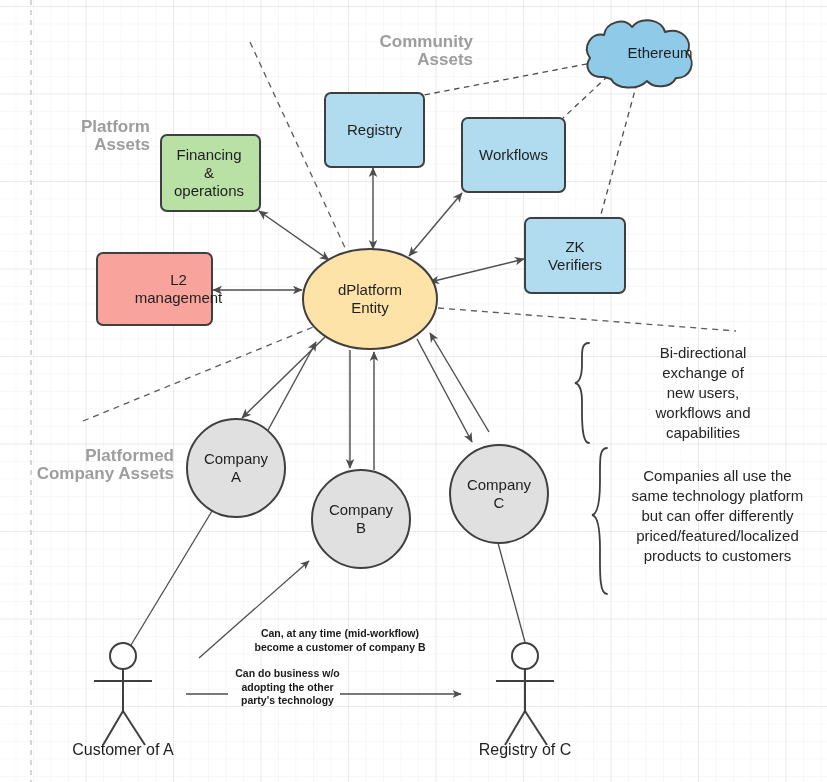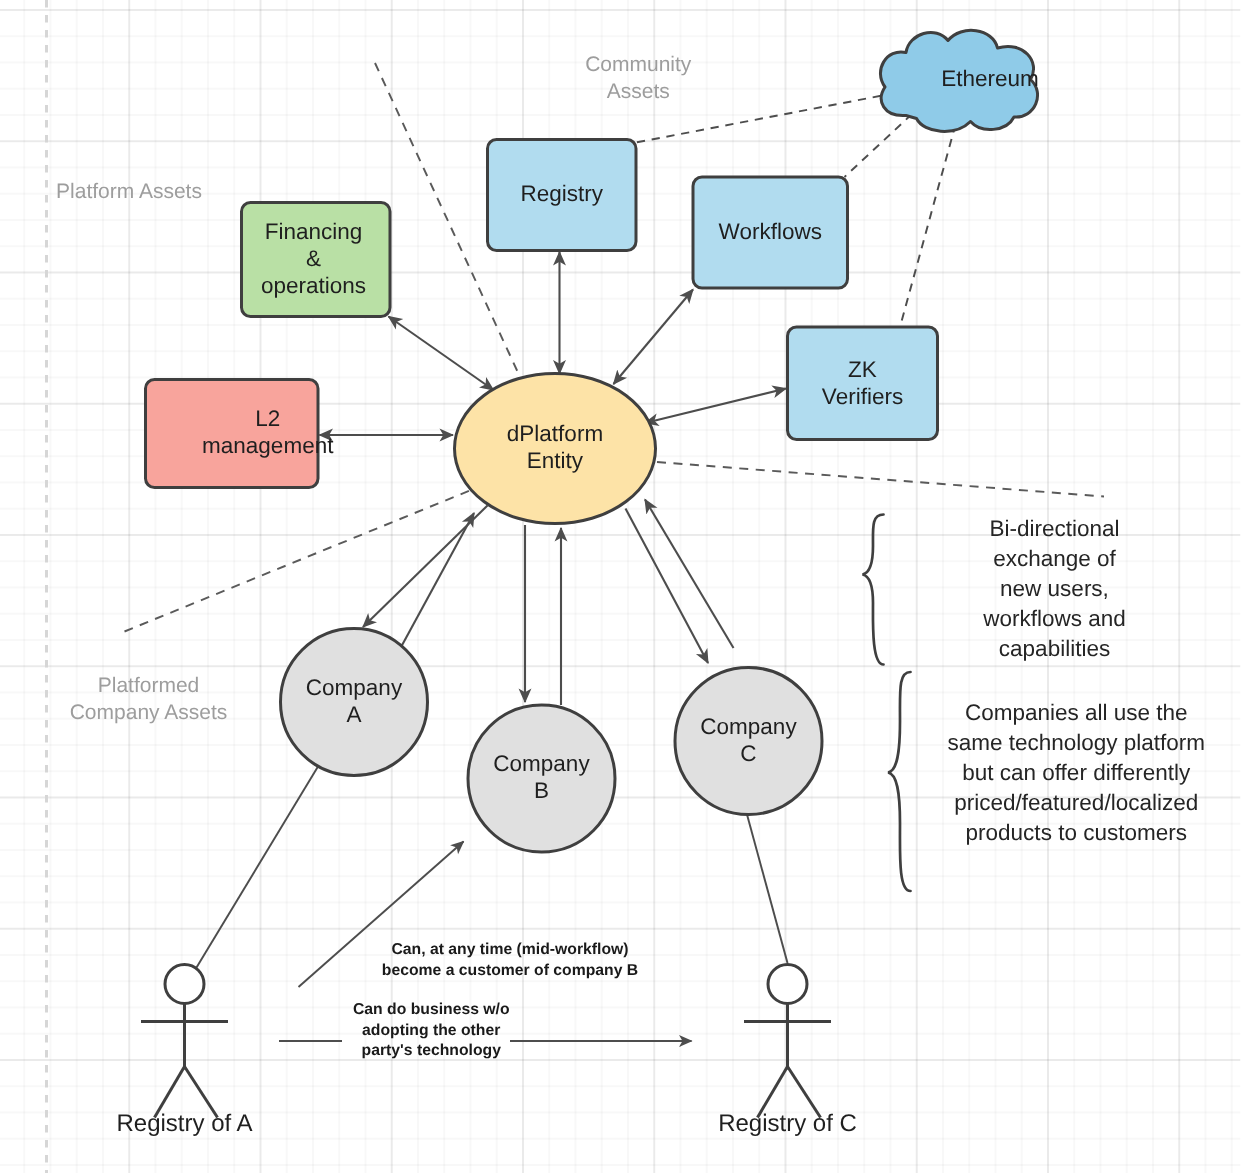--- a/index.html
+++ b/index.html
@@ -43,24 +43,24 @@
     text-align: center;
     color: #1f1f1f;
     font-size: 15px;
     line-height: 18px;
     pointer-events: none;
     white-space: pre-line;
   }
   .group-label {
     position: absolute;
     color: #9d9d9d;
-    font-weight: normal;
-    font-size: 14px;
+    font-weight: bold;
+    font-size: 17px;
     line-height: 18px;
-    text-align: center;
+    text-align: right;
     white-space: pre-line;
   }
   .note-text {
     position: absolute;
     color: #252525;
     font-size: 15px;
     line-height: 20px;
     text-align: center;
     white-space: pre-line;
   }
@@ -206,21 +206,21 @@
 management</div>
   <div class="node-label" style="left:303px; top:249px; width:134px; height:100px;">dPlatform
 Entity</div>
   <div class="node-label" style="left:187px; top:419px; width:98px; height:98px;">Company
 A</div>
   <div class="node-label" style="left:312px; top:470px; width:98px; height:98px;">Company
 B</div>
   <div class="node-label" style="left:450px; top:445px; width:98px; height:98px;">Company
 C</div>
 
-  <div class="actor-label" style="left:53px; top:740px; width:140px;">Registry of A</div>
+  <div class="actor-label" style="left:53px; top:740px; width:140px;">Customer of A</div>
   <div class="actor-label" style="left:455px; top:740px; width:140px;">Registry of C</div>
 
   <div class="note-text" style="left:592px; top:343px; width:222px;">Bi-directional
 exchange of
 new users,
 workflows and
 capabilities</div>
   <div class="note-text" style="left:610px; top:466px; width:215px;">Companies all use the
 same technology platform
 but can offer differently

